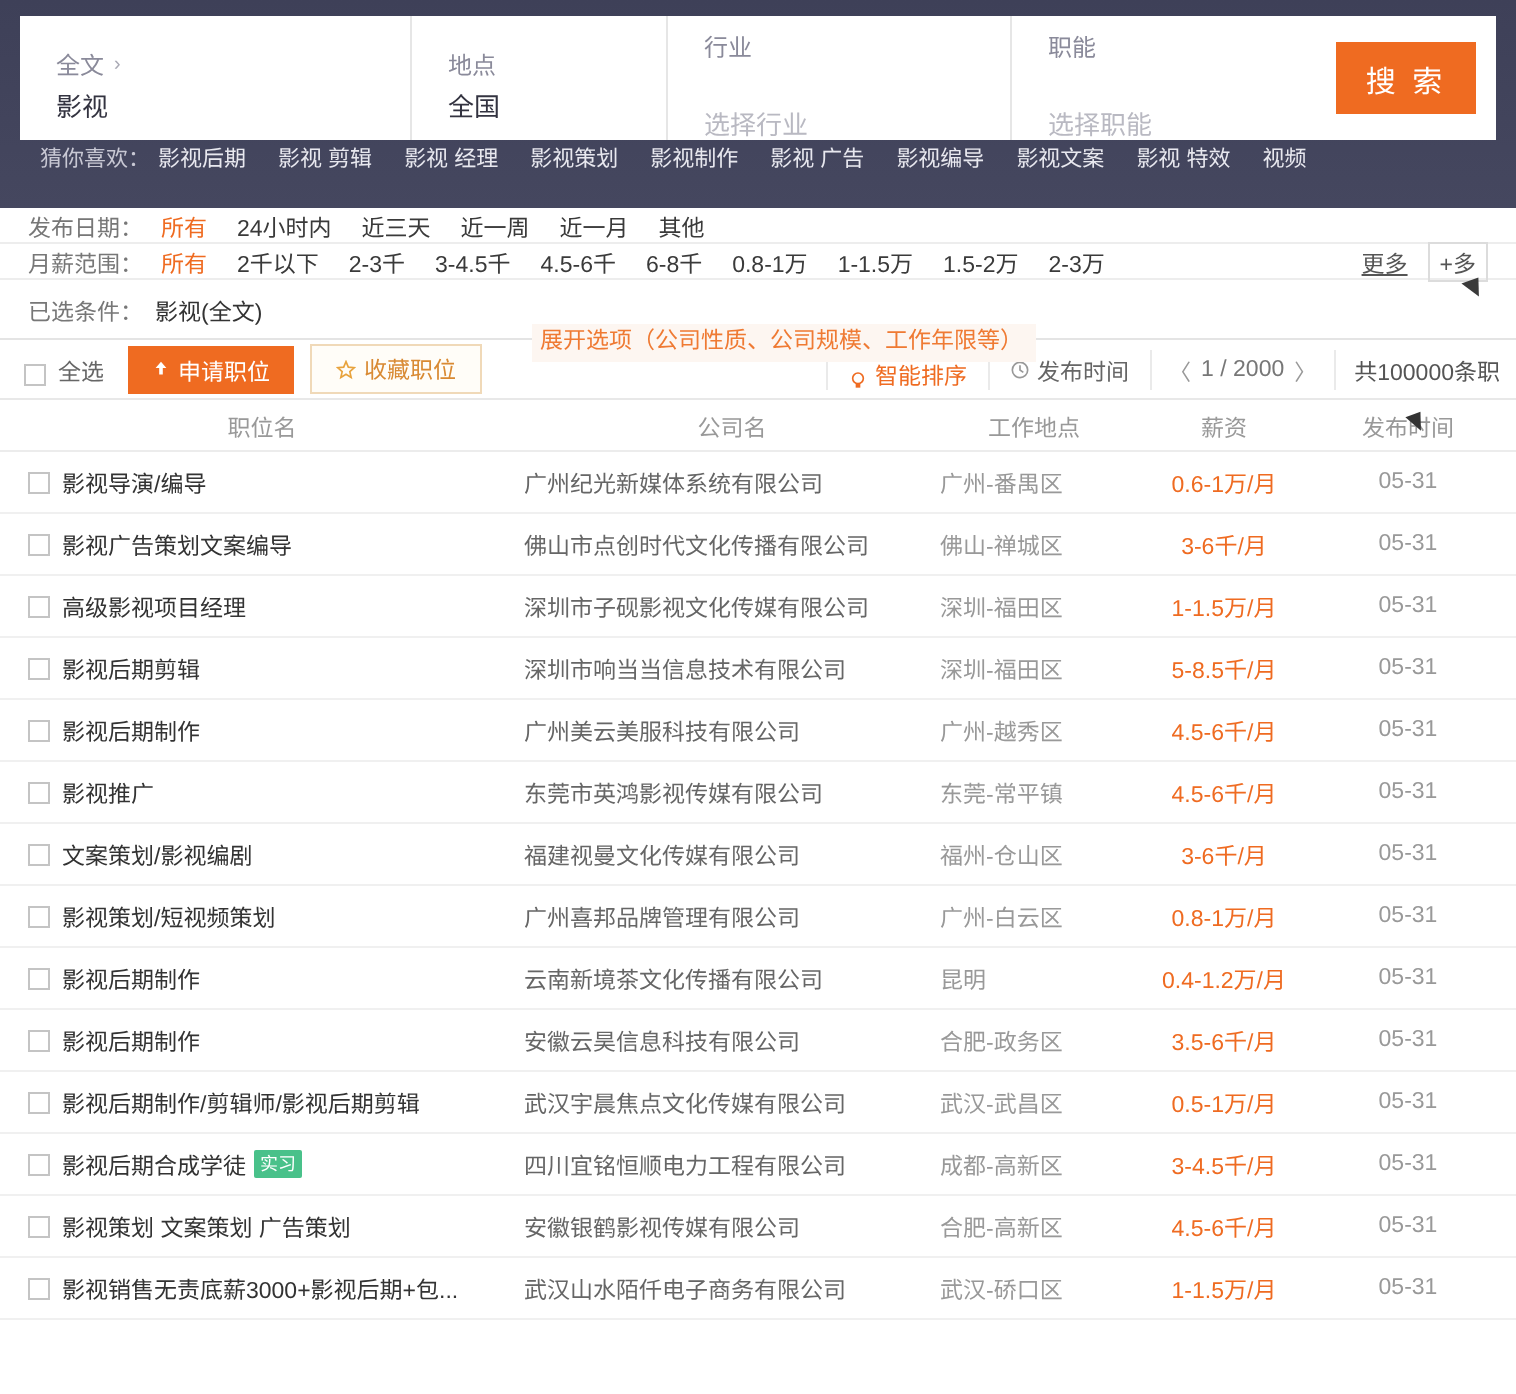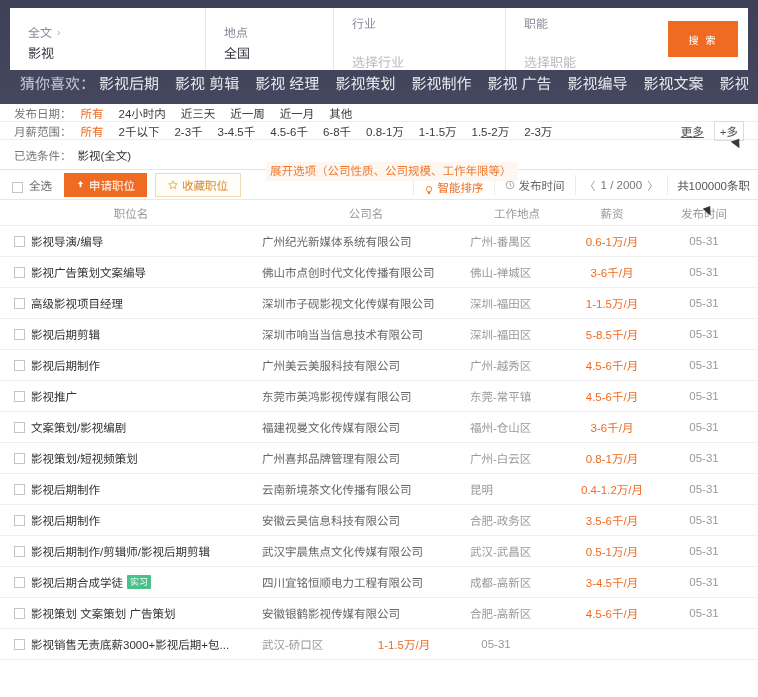--- a/index.html
+++ b/index.html
@@ -58,34 +58,33 @@
     align-items: center;
     justify-content: flex-end;
     padding-right: 10px;
   }
   .search-btn {
     background: #ef6b21;
     color: #ffffff;
     border: none;
     width: 70px;
     height: 36px;
-    font-size: 10px;
+    font-size: 15px;
     font-family: inherit;
     letter-spacing: 2px;
     cursor: pointer;
   }
 
   
   .hotrow {
     height: 24px;
     display: flex;
-    align-items: center;
     gap: 0;
     padding: 0 10px;
-    font-size: 15px;
+    font-size: 11px;
     color: #d9d9e2;
     white-space: nowrap;
     overflow: hidden;
   }
   .hot-title { color: #c8c8d4; margin-right: 4px; }
   .hot-item {
     color: #e8e8ef;
     margin-right: 16px;
     cursor: pointer;
     text-decoration: none;
@@ -564,17 +563,18 @@
       <div class="c-comp"><a class="comp-link" href="#">安徽银鹤影视传媒有限公司</a></div>
       <div class="c-loc"><span class="loc-txt">合肥-高新区</span></div>
       <div class="c-sal sal-txt">4.5-6千/月</div>
       <div class="c-date date-txt">05-31</div>
     </div>
     <div class="row">
       <div class="c-title">
         <span class="chk"></span>
         <a class="job-link" href="#">影视销售无责底薪3000+影视后期+包...</a>
       </div>
+      <div class="c-comp"><a class="comp-link" href="#">武汉山水陌仟电子商务有限公司</a></div>
       <div class="c-loc"><span class="loc-txt">武汉-硚口区</span></div>
       <div class="c-sal sal-txt">1-1.5万/月</div>
       <div class="c-date date-txt">05-31</div>
     </div>
   </div>
 
 </body></html>

